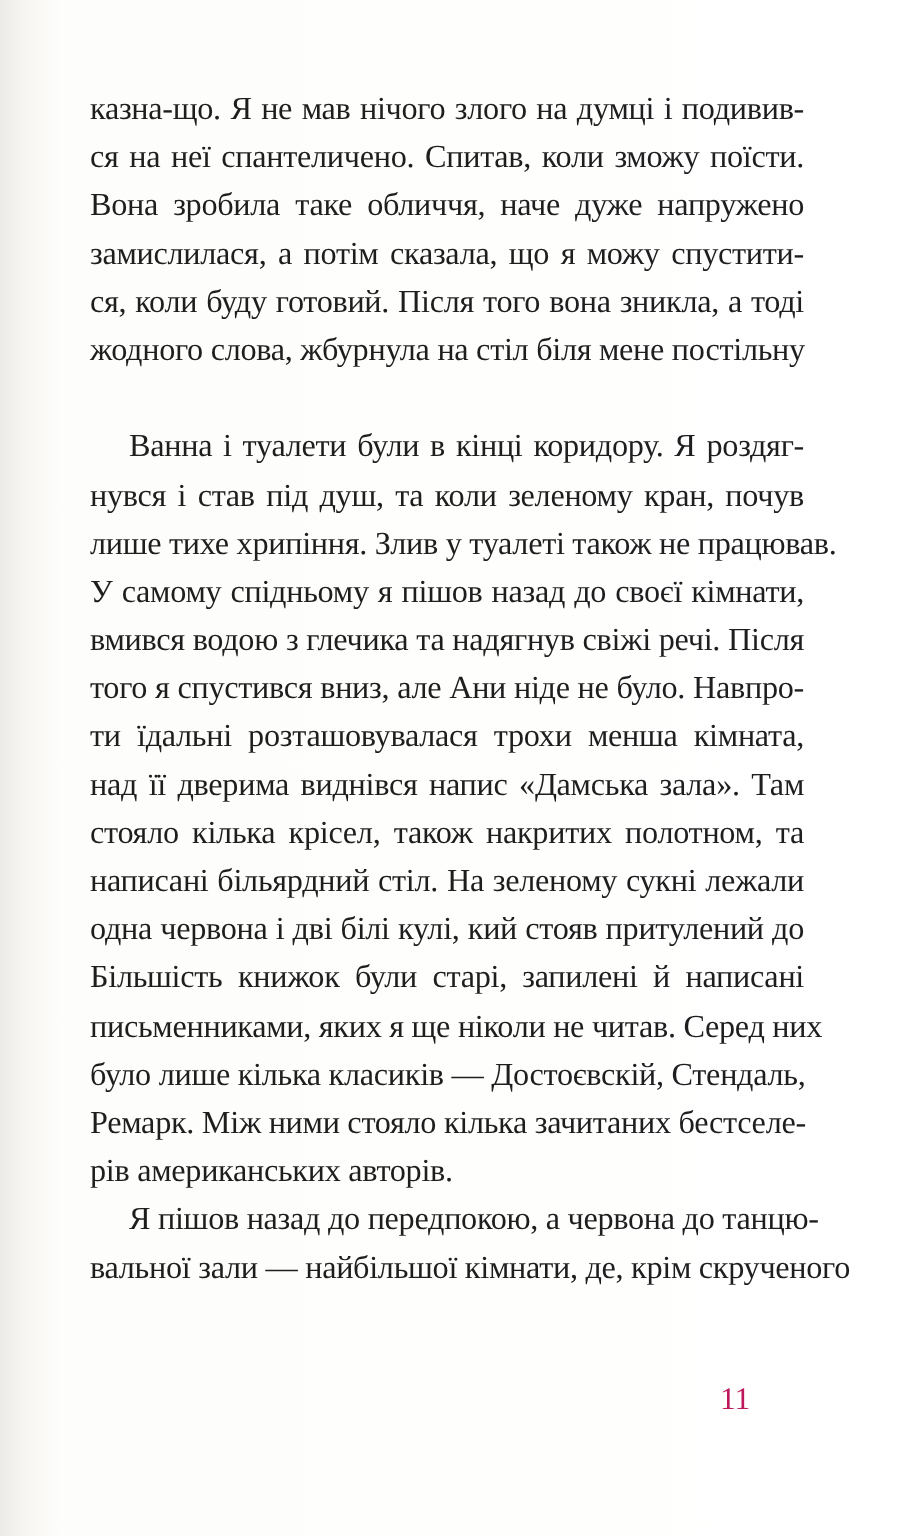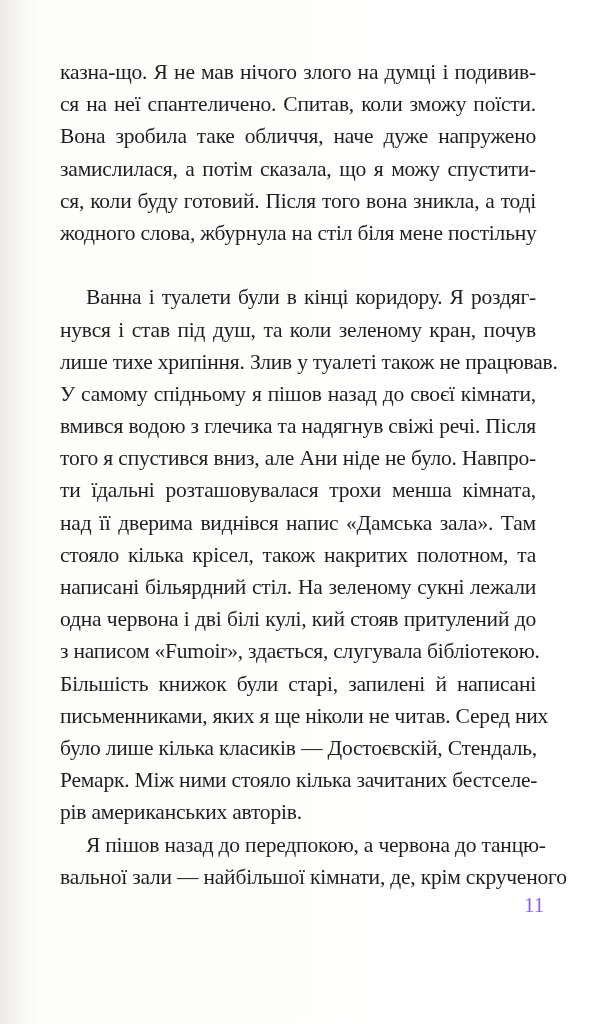--- a/index.html
+++ b/index.html
@@ -26,25 +26,24 @@
     text-align: justify;
     text-align-last: justify;
     letter-spacing: -0.2px;
   }
   .line.last { text-align-last: left; }
   .line.indent { padding-left: 26px; }
   .gap { display: block; height: 32.2px; }
   .page-number {
     position: absolute;
     left: 480px;
-    top: 889px;
+    top: 916px;
     font-size: 21px;
     line-height: 32px;
-    color: #8b5cf6;
-    margin-left: 44px;
+    color: #be185d;
   }
 </style>
 </head>
 <body>
 
 <div class="page-text">
   <div>
     <span class="line">казна-що. Я не мав нічого злого на думці і подивив-</span>
     <span class="line">ся на неї спантеличено. Спитав, коли зможу поїсти.</span>
     <span class="line">Вона зробила таке обличчя, наче дуже напружено</span>
@@ -60,21 +59,20 @@
     <span class="line">нувся і став під душ, та коли зеленому кран, почув</span>
     <span class="line">лише тихе хрипіння. Злив у туалеті також не працював.</span>
     <span class="line">У самому спідньому я пішов назад до своєї кімнати,</span>
     <span class="line">вмився водою з глечика та надягнув свіжі речі. Після</span>
     <span class="line">того я спустився вниз, але Ани ніде не було. Навпро-</span>
     <span class="line">ти їдальні розташовувалася трохи менша кімната,</span>
     <span class="line">над її дверима виднівся напис «Дамська зала». Там</span>
     <span class="line">стояло кілька крісел, також накритих полотном, та</span>
     <span class="line">написані більярдний стіл. На зеленому сукні лежали</span>
     <span class="line">одна червона і дві білі кулі, кий стояв притулений до</span>
-    <span class="line">з написом «Fumoir», здається, слугувала бібліотекою.</span>
     <span class="line">Більшість книжок були старі, запилені й написані</span>
     <span class="line">письменниками, яких я ще ніколи не читав. Серед них</span>
     <span class="line">було лише кілька класиків — Достоєвскій, Стендаль,</span>
     <span class="line">Ремарк. Між ними стояло кілька зачитаних бестселе-</span>
     <span class="line last">рів американських авторів.</span>
   </div>
 
   <div>
     <span class="line indent">Я пішов назад до передпокою, а червона до танцю-</span>
     <span class="line">вальної зали — найбільшої кімнати, де, крім скрученого</span>

